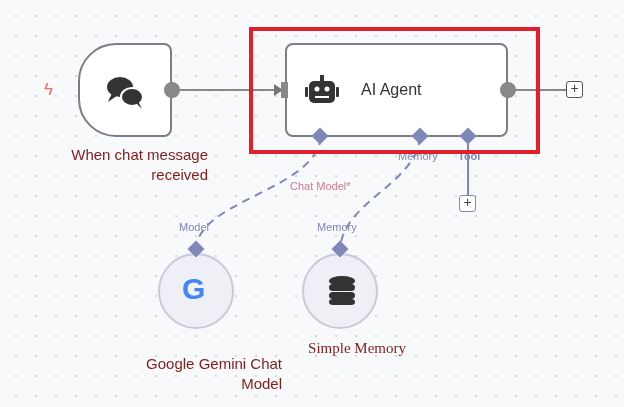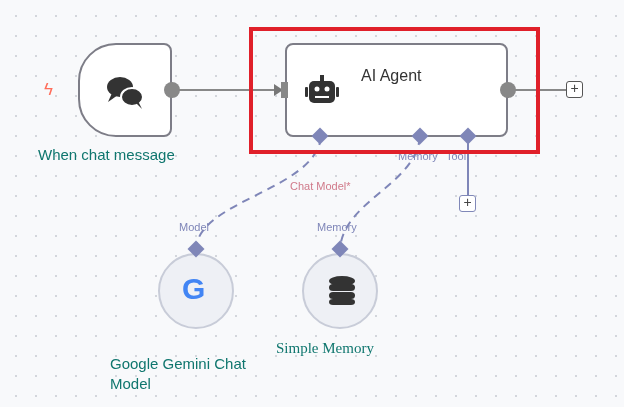--- a/index.html
+++ b/index.html
@@ -7,22 +7,22 @@
     background-color:#f8f9fb;
     background-image:radial-gradient(circle,#d3d6dc 1px,transparent 1.2px);
     background-size:20px 20px;background-position:6px 6px;
     font-family:"Liberation Sans",sans-serif;}
   .abs{position:absolute;}
   svg.wires{position:absolute;left:0;top:0;}
   .trigger{left:78px;top:43px;width:94px;height:94px;background:#fff;border:2px solid #7d7d87;
     border-radius:38px 8px 8px 38px;box-sizing:border-box;}
   .agent{left:285px;top:43px;width:223px;height:94px;background:#fff;border:2px solid #7d7d87;
     border-radius:8px;box-sizing:border-box;}
-  .agent-label{left:361px;top:67px;font-size:16px;color:#333;}
-  .node-label{font-size:15px;color:#0f766e;text-align:left;line-height:20px;}
+  .agent-label{left:361px;top:81px;font-size:16px;color:#333;}
+  .node-label{font-size:15px;color:#7f1d1d;text-align:right;line-height:20px;}
   .circle{width:76px;height:76px;border-radius:50%;background:#eef0f5;border:2px solid #c8ccd8;box-sizing:border-box;}
   .hl{left:249px;top:27px;width:291px;height:127px;border:4px solid #e0202a;box-sizing:border-box;}
   .plus{width:17px;height:17px;border:1.5px solid #555;border-radius:3px;background:#fff;box-sizing:border-box;
     font-size:14px;line-height:13px;text-align:center;color:#444;}
   .plus.purple{border-color:#8088b8;}
   .port-label{font-size:11px;color:#7f86b8;}
 </style>
 </head>
 <body>
 
@@ -41,20 +41,21 @@
   <svg width="94" height="94">
     <ellipse cx="40" cy="42" rx="13" ry="10" fill="#333"></ellipse>
     <polygon points="32,48 28,57 38,50" fill="#333"></polygon>
     <ellipse cx="52" cy="52" rx="11" ry="9" fill="#333" stroke="#fff" stroke-width="2"></ellipse>
     <polygon points="56,58 62,64 58,56" fill="#333"></polygon>
   </svg>
 </div>
 <div class="abs" style="left:164px;top:82px;width:16px;height:16px;border-radius:50%;background:#888;"></div>
 <div class="abs node-label" style="left:38px;top:145px;width:170px;">
   <div>When chat message</div>
+    <div>received</div>
 </div>
 
 <div class="abs agent"></div>
 <div class="abs" style="left:281px;top:82px;width:7px;height:16px;background:#888;"></div>
 <svg class="abs" style="left:304px;top:74px;" width="36" height="32">
   <rect x="5" y="7" width="26" height="22" rx="5" fill="#333"></rect>
   <rect x="16" y="1" width="4" height="6" fill="#333"></rect>
   <rect x="1" y="13" width="3" height="10" rx="1" fill="#333"></rect>
   <rect x="32" y="13" width="3" height="10" rx="1" fill="#333"></rect>
   <circle cx="13" cy="15" r="2.5" fill="#fff"></circle>
@@ -62,21 +63,21 @@
   <rect x="11" y="22" width="14" height="2" fill="#fff"></rect>
 </svg>
 <div class="abs agent-label">AI Agent</div>
 <div class="abs" style="left:500px;top:82px;width:16px;height:16px;border-radius:50%;background:#888;"></div>
 
 <div class="abs" style="left:314px;top:130px;width:12px;height:12px;background:#7f86b8;transform:rotate(45deg);"></div>
 <div class="abs" style="left:414px;top:130px;width:12px;height:12px;background:#7f86b8;transform:rotate(45deg);"></div>
 <div class="abs" style="left:462px;top:130px;width:12px;height:12px;background:#7f86b8;transform:rotate(45deg);"></div>
 <div class="abs port-label" style="left:290px;top:150px;color:#d07a8a;margin-top:30px;">Chat Model*</div>
 <div class="abs port-label" style="left:398px;top:150px;">Memory</div>
-<div class="abs port-label" style="left:446px;top:150px;">Tool</div>
+<div class="abs port-label" style="left:458px;top:150px;font-weight:bold;">Tool</div>
 
 <div class="abs hl"></div>
 
 <div class="abs plus" style="left:566px;top:81px;">+</div>
 <div class="abs plus purple" style="left:459px;top:195px;">+</div>
 
 <div class="abs port-label" style="left:179px;top:221px;">Model</div>
 <div class="abs port-label" style="left:317px;top:221px;">Memory</div>
 
 <div class="abs circle" style="left:158px;top:253px;">

